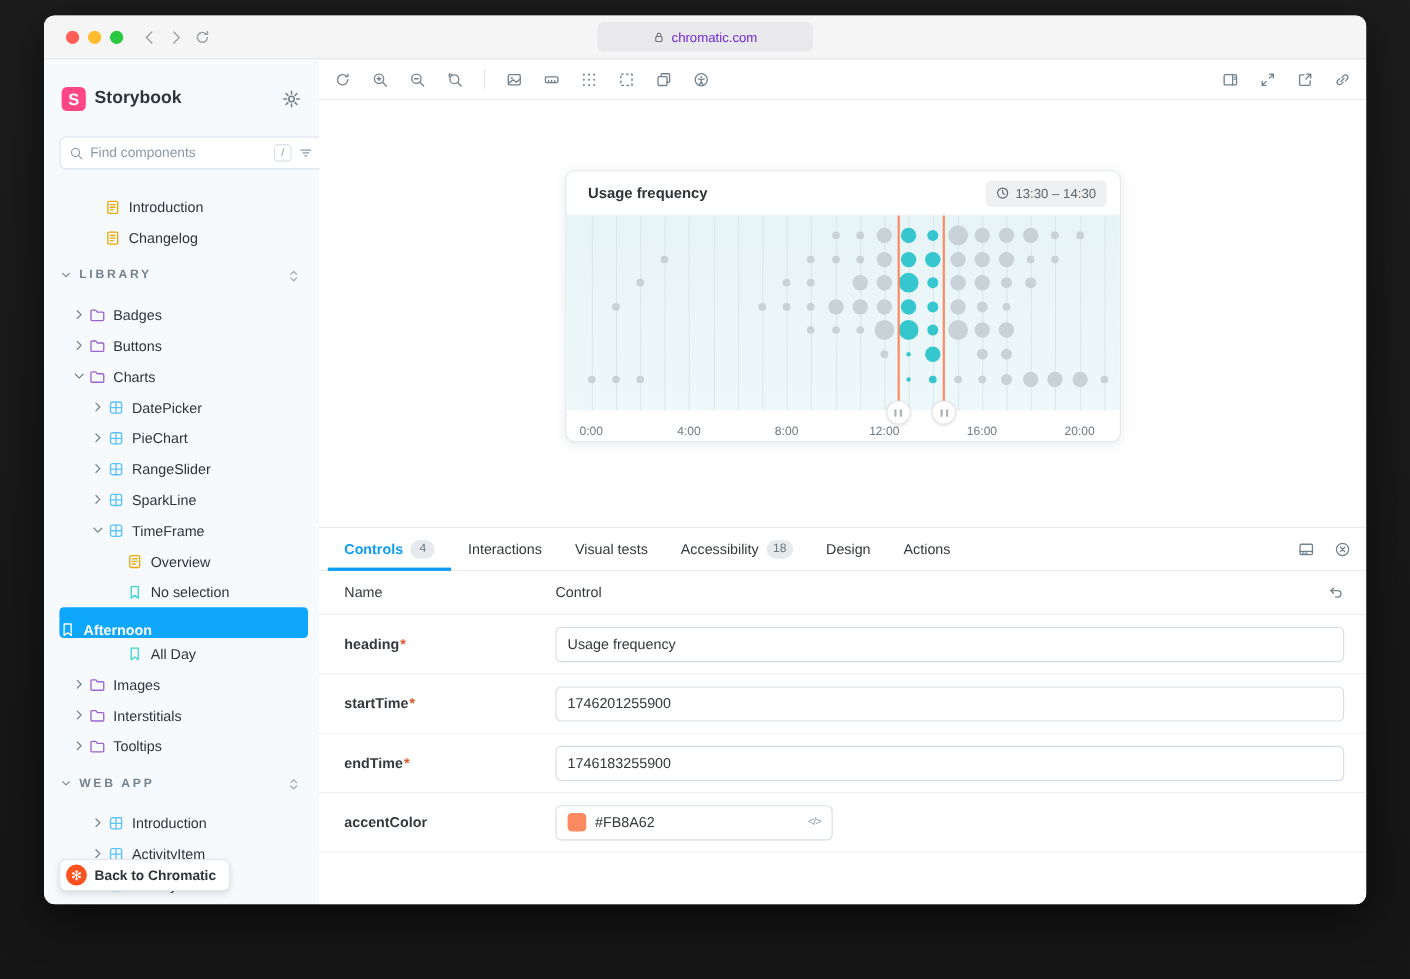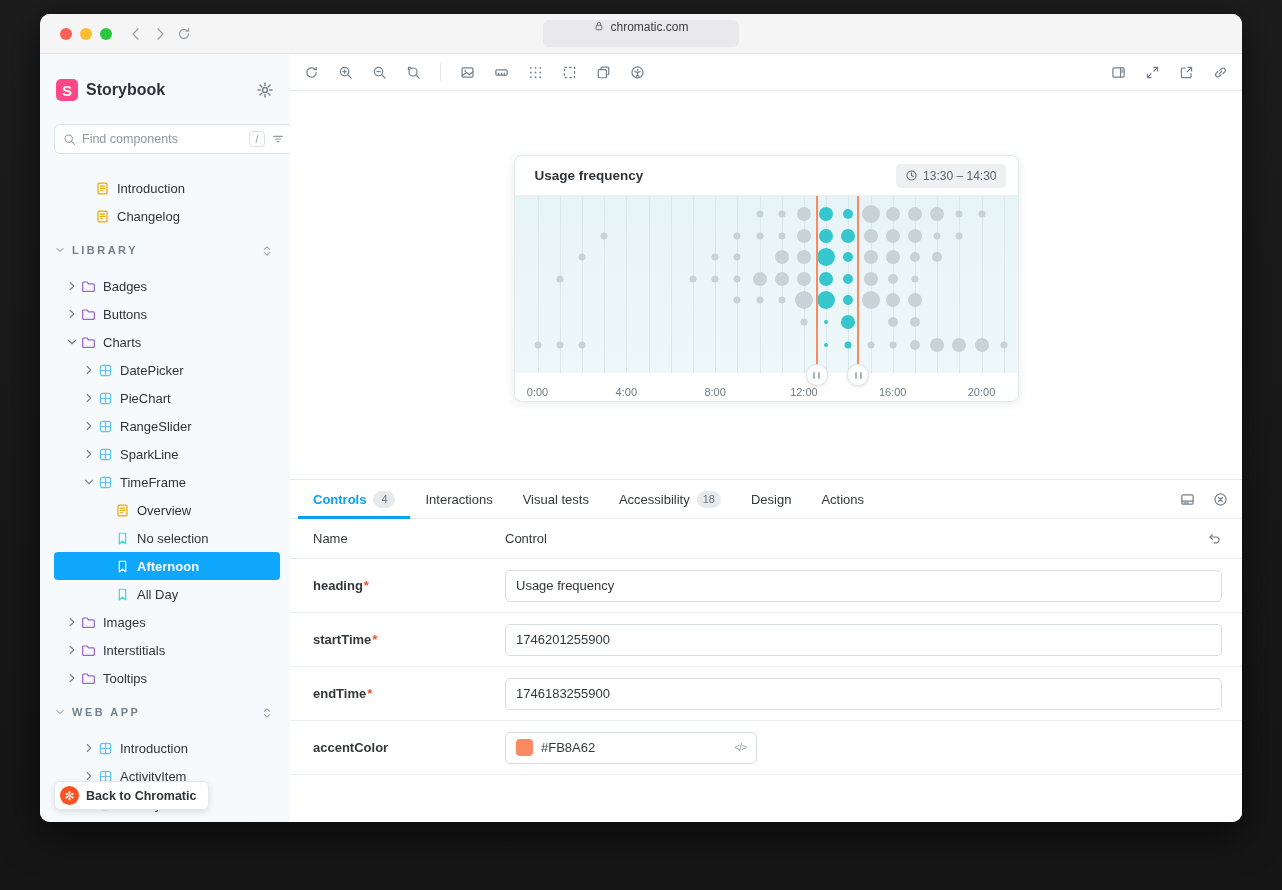--- a/index.html
+++ b/index.html
@@ -22,22 +22,22 @@
     display:flex; align-items:center; position:relative; flex:0 0 auto;
   }
   .lights { display:flex; gap:8px; margin-left:20px; }
   .light { width:12px; height:12px; border-radius:50%; }
   .l-red{background:#ff5f57}.l-yellow{background:#febc2e}.l-green{background:#28c840}
   .navbtns { display:flex; gap:8px; margin-left:16px; color:#9b9fa4; }
   .navbtns .ic { width:16px; height:16px; }
   .url-pill {
     position:absolute; left:50%; top:6px; transform:translateX(-50%);
     width:196px; height:27px; background:#e9e9eb; border-radius:6px;
-    display:flex; justify-content:center; gap:5px;
-    color:#404040; font-size:12px;
+    display:flex; align-items:center; justify-content:center; gap:5px;
+    color:#6d28d9; font-size:12px;
   }
   .url-pill .ic { width:12px; height:12px; color:#6b6e73; }
   
   .app { flex:1; display:flex; min-height:0; }
   .sidebar {
     width:250px; flex:0 0 auto; background:#f7fafc; position:relative;
     padding-top:18px; overflow:hidden;
   }
   .brand-row { display:flex; align-items:center; height:36px; padding:0 16px; }
   .sb-logo {
@@ -396,21 +396,21 @@
             <span>Overview</span>
           </div>
           <div class="t-row" style="padding-left: 61px;">
             <span class="ic t-ic i-bookmark">
               <svg viewBox="0 0 16 16">
                 <path d="M4.6 2.4h6.8v11.2L8 10.9l-3.4 2.7z" fill="none" stroke="currentColor" stroke-width="1.3" stroke-linecap="round" stroke-linejoin="round"></path>
               </svg>
             </span>
             <span>No selection</span>
           </div>
-          <div class="t-row sel" style="padding-left: 61px;">
+          <div class="t-row sel" style=" align-items: flex-end;">
             <span class="ic t-ic i-bookmark">
               <svg viewBox="0 0 16 16">
                 <path d="M4.6 2.4h6.8v11.2L8 10.9l-3.4 2.7z" fill="none" stroke="currentColor" stroke-width="1.3" stroke-linecap="round" stroke-linejoin="round"></path>
               </svg>
             </span>
             <span>Afternoon</span>
           </div>
           <div class="t-row" style="padding-left: 61px;">
             <span class="ic t-ic i-bookmark">
               <svg viewBox="0 0 16 16">

